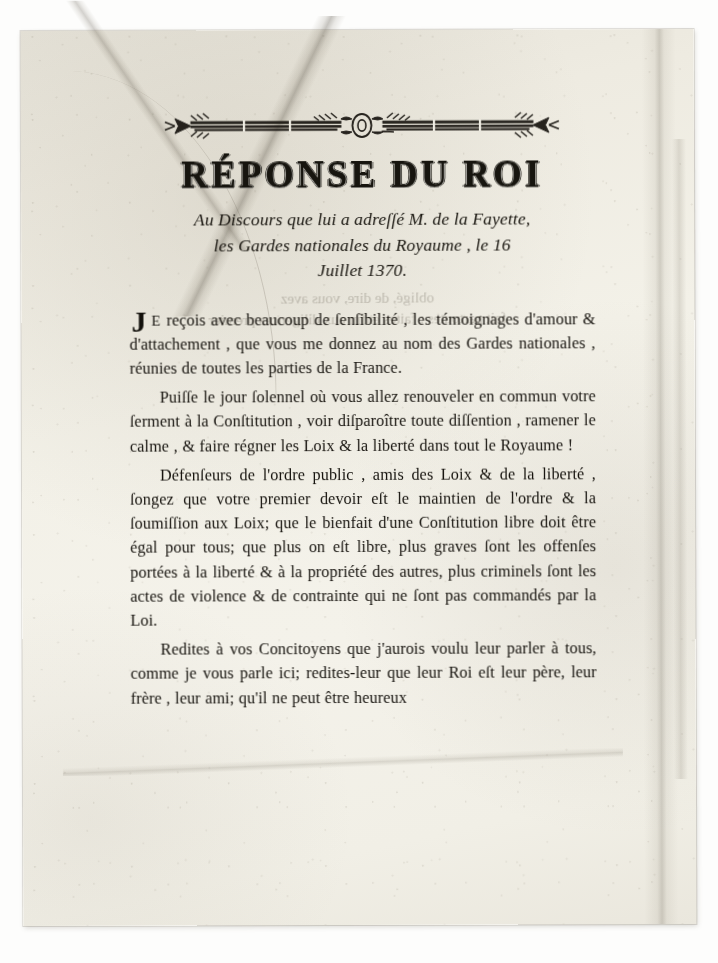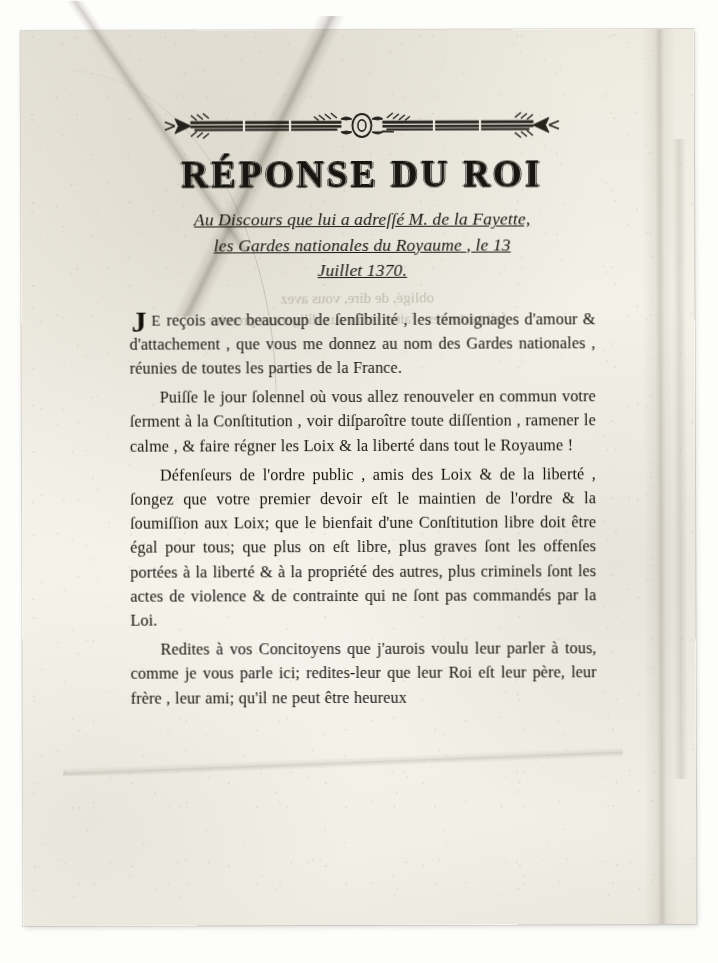--- a/index.html
+++ b/index.html
@@ -177,21 +177,21 @@
 
   #subtitle {
     font-style: italic;
     font-size: 17.5px;
     line-height: 25.5px;
     text-align: center;
     margin: 0 0 24px 0;
     letter-spacing: 0.15px;
     color: #191610;
   }
-  #subtitle .sline { display: block; text-decoration: underline; }
+  #subtitle .sline { display: block; }
 
   .para {
     font-size: 16.2px;
     line-height: 24.2px;
     text-align: justify;
     text-align-last: left;
     margin: 0 0 5px 0;
     text-indent: 30px;
     letter-spacing: 0.1px;
     word-spacing: 0.4px;
@@ -284,21 +284,21 @@
             </g>
             <path d="M402 17.6 l10 -4 M402 17.6 l10 4" stroke-width="1.6" fill="none"></path>
           </g>
         </g>
       </svg>
 
       <h1 id="title">RÉPONSE DU ROI</h1>
 
       <div id="subtitle">
         <span class="sline">Au Discours que lui a adreſſé M. de la Fayette,</span>
-        <span class="sline">les Gardes nationales du Royaume , le 13</span>
+        <span class="sline">les Gardes nationales du Royaume , le 16</span>
         <span class="sline">Juillet 1370.</span>
       </div>
 
       <p class="para first"><span class="dropcap">J</span><span class="smallcaps">E</span>
         <span>reçois avec beaucoup de ſenſibilité , les témoignages d'amour &amp; d'attachement , que vous me donnez au nom des Gardes nationales , réunies de toutes les parties de la France.</span></p>
 
       <p class="para">Puiſſe le jour ſolennel où vous allez renouveler en commun votre ſerment à la Conſtitution , voir diſparoître toute diſſention , ramener le calme , &amp; faire régner les Loix &amp; la liberté dans tout le Royaume !</p>
 
       <p class="para">Défenſeurs de l'ordre public , amis des Loix &amp; de la liberté , ſongez que votre premier devoir eſt le maintien de l'ordre &amp; la ſoumiſſion aux Loix; que le bienfait d'une Conſtitution libre doit être égal pour tous; que plus on eſt libre, plus graves ſont les offenſes portées à la liberté &amp; à la propriété des autres, plus criminels ſont les actes de violence &amp; de contrainte qui ne ſont pas commandés par la Loi.</p>
 

